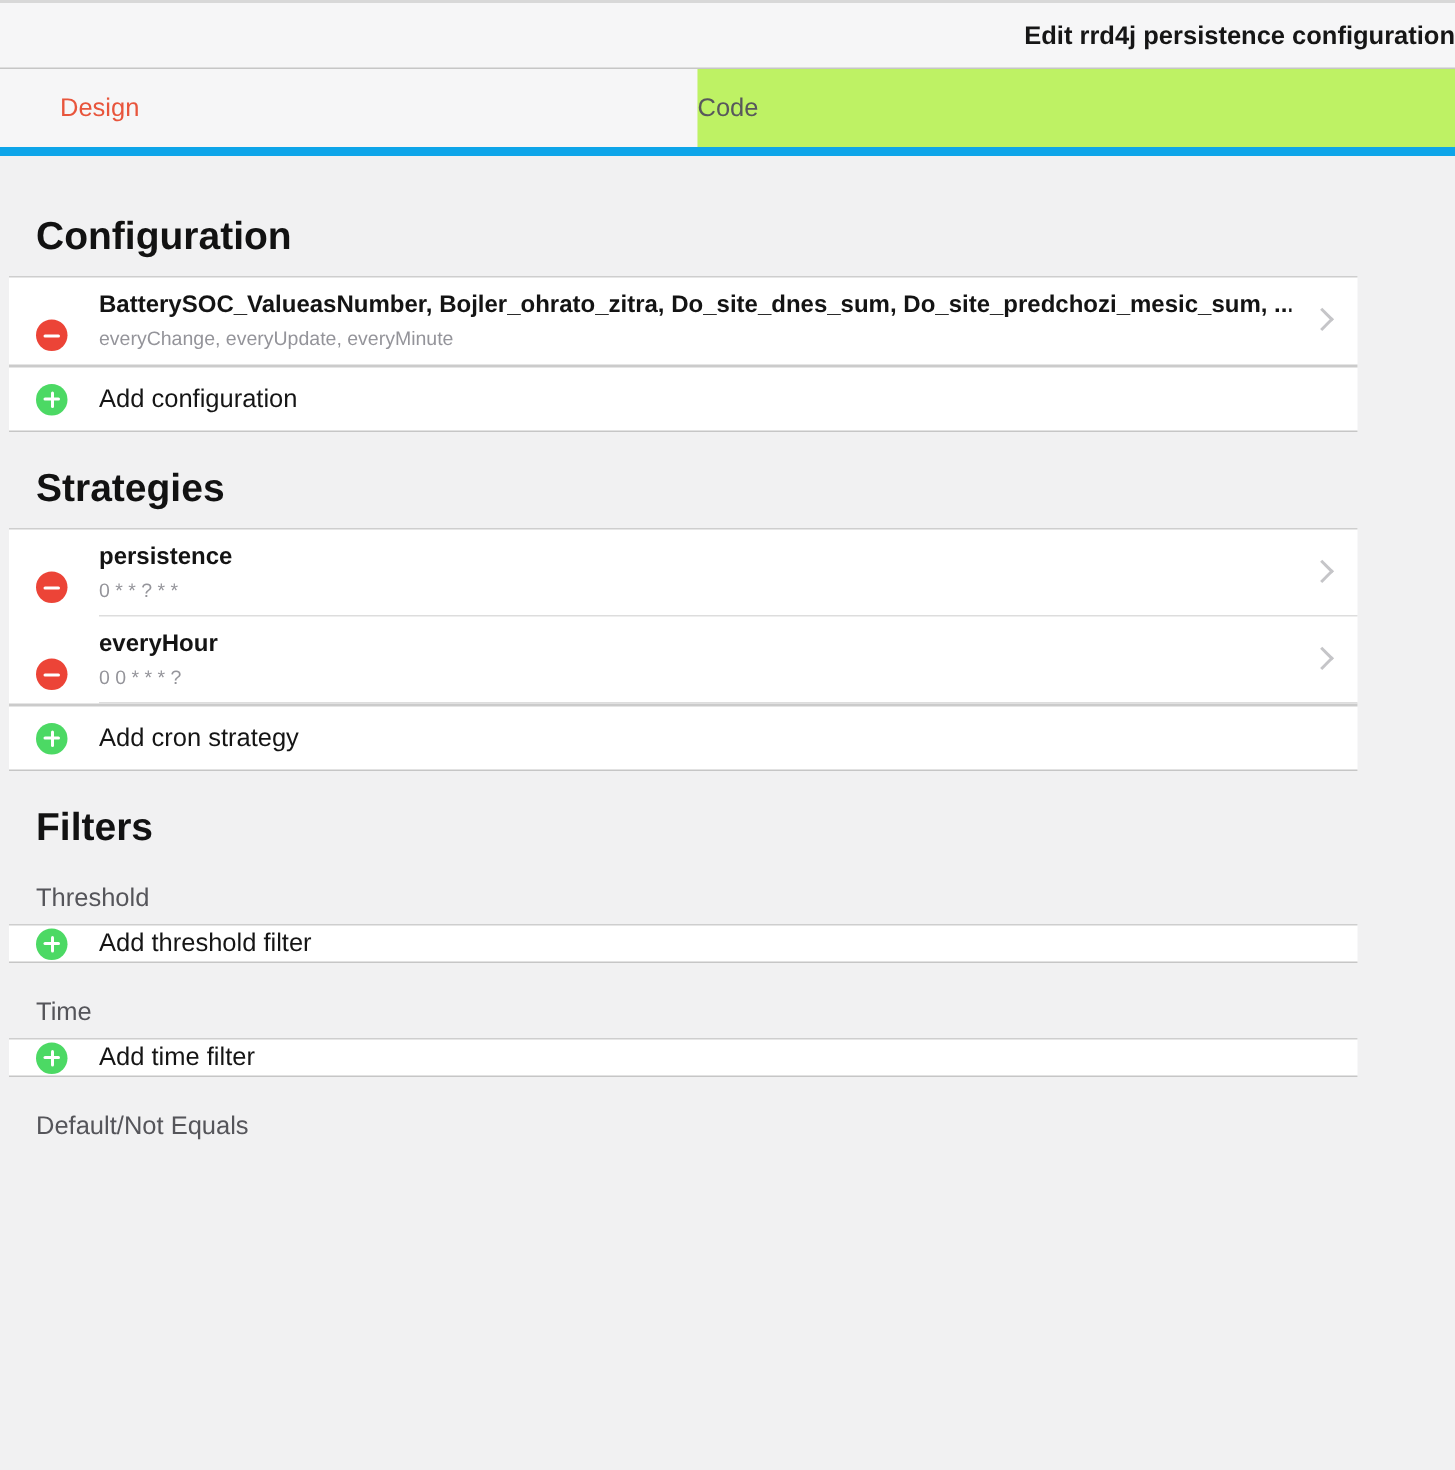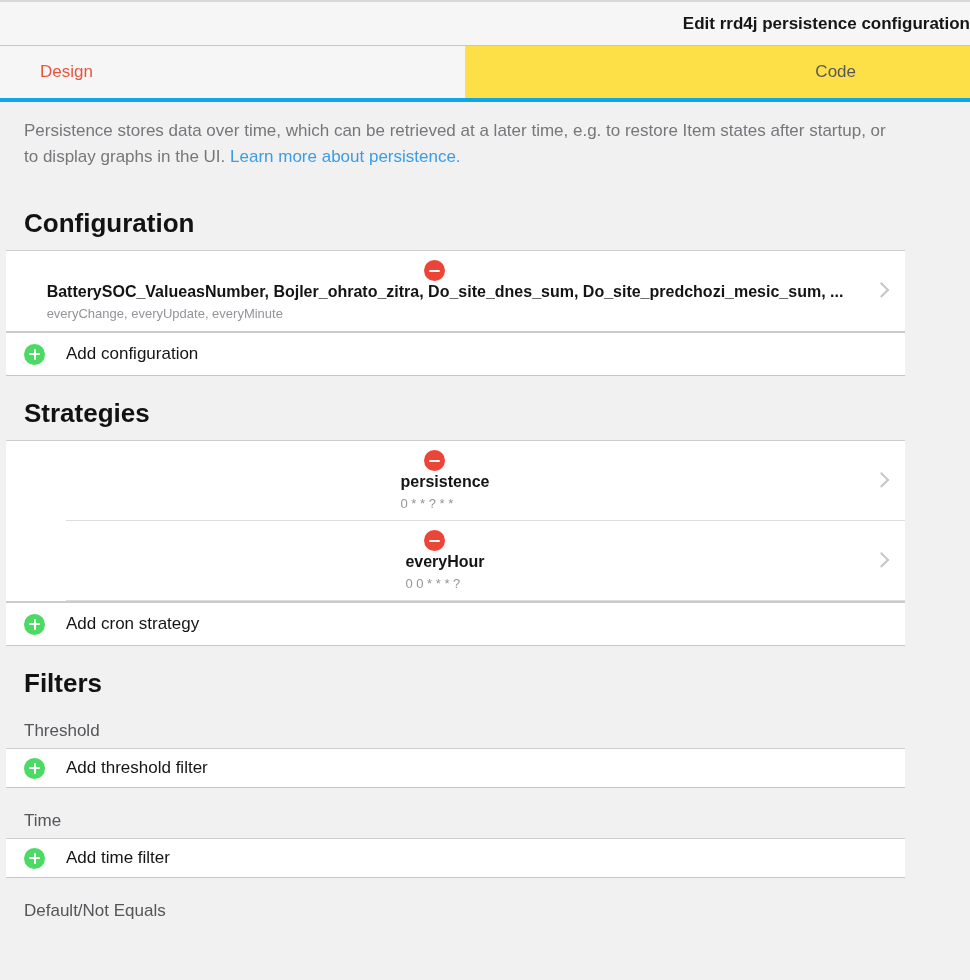--- a/index.html
+++ b/index.html
@@ -10,24 +10,24 @@
     -webkit-font-smoothing:antialiased;
   }
   
   .titlebar{
     height:43px;background:#f6f6f7;
     border-top:2px solid #d8d8d8;border-bottom:1px solid #c6c6c6;
     display:flex;align-items:center;justify-content:flex-end;
   }
   .titlebar .title{font-size:17px;font-weight:700;color:#161616;}
   
-  .tabbar{display:flex;height:52px;border-bottom:4px solid #0ea5e9;}
+  .tabbar{display:flex;height:52px;border-bottom:6px solid #0ea5e9;}
   .tab{display:flex;align-items:center;font-size:17px;cursor:default;}
   .tab-design{width:465px;background:#f6f6f7;color:#e8553c;padding-left:40px;box-sizing:border-box;}
-  .tab-code{flex:1;background:#fde047;color:#58585c;justify-content:flex-end;padding-right:114px;}
+  .tab-code{flex:1;background:#bef264;color:#58585c;justify-content:flex-start;padding-right:114px;}
   
   .intro{
     margin:16px 24px 0 24px;max-width:862px;
     font-size:17px;line-height:26px;color:#77777b;
   }
   .intro a{color:#3b9ce3;text-decoration:none;}
   
   h2.section{
     font-size:26px;font-weight:700;color:#121212;
     margin:22px 24px 12px 24px;line-height:30px;
@@ -37,29 +37,29 @@
     font-size:17px;font-weight:400;color:#55555a;
     margin:22px 24px 7px 24px;line-height:21px;
   }
   
   .card{
     background:#ffffff;
     border-top:1px solid #cecece;border-bottom:1px solid #c6c6c6;
     margin:0 65px 0 6px;
   }
   .list-divider{height:2px;background:#cbcbcb;}
-  .row-item{position:relative;min-height:38px;padding:8px 60px 9px 18px;display:flex;align-items:center;flex-direction:column;}
+  .row-item{position:relative;min-height:38px;padding:8px 44px 9px 18px;display:flex;align-items:flex-end;}
   .row-item.hairline::after{
     content:"";position:absolute;left:60px;right:0;bottom:0;height:1px;background:#dddddd;
   }
   .row-texts{flex:1;min-width:0;margin-left:21px;}
   .row-title{font-size:16px;font-weight:700;color:#141414;white-space:nowrap;overflow:hidden;line-height:21px;}
   .row-sub{font-size:13px;color:#94949a;margin-top:4px;line-height:16px;}
   .row-add{height:42px;display:flex;align-items:center;padding:0 18px;cursor:default;}
-  .row-add.slim{height:38px;border-radius:18px;}
+  .row-add.slim{height:24px;border-radius:18px;}
   .row-add .add-label{margin-left:21px;font-size:17px;color:#151515;}
   .row-default{height:40px;display:flex;align-items:center;padding:0 44px 0 24px;position:relative;}
   .default-label{font-size:17px;color:#151515;}
   .default-value{margin-left:auto;font-size:16px;color:#8e8e93;}
   
   .icon-circle{width:21px;height:21px;border-radius:50%;position:relative;flex:none;margin-top:1px;}
   .icon-circle.red{background:#ec4437;}
   .icon-circle.green{background:#4cd964;margin-top:0;}
   .icon-circle::before{
     content:"";position:absolute;left:5px;right:5px;top:50%;margin-top:-1px;height:2px;
@@ -86,24 +86,20 @@
   <div class="tab tab-design">
     <span>Design</span>
   </div>
   <div class="tab tab-code">
     <span>Code</span>
   </div>
 </nav>
 
 <main>
 
-  <p class="intro">
-    <span>Persistence stores data over time, which can be retrieved at a later time, e.g. to restore Item states after startup, or to display graphs in the UI.</span>
-    <a href="#">Learn more about persistence.</a>
-  </p>
 
   <h2 class="section first">Configuration</h2>
   <div class="card">
     <div class="row-item">
       <span class="icon-circle red"></span>
       <div class="row-texts">
         <div class="row-title">BatterySOC_ValueasNumber, Bojler_ohrato_zitra, Do_site_dnes_sum, Do_site_predchozi_mesic_sum, ...</div>
         <div class="row-sub">everyChange, everyUpdate, everyMinute</div>
       </div>
       <span class="chevron"></span>

